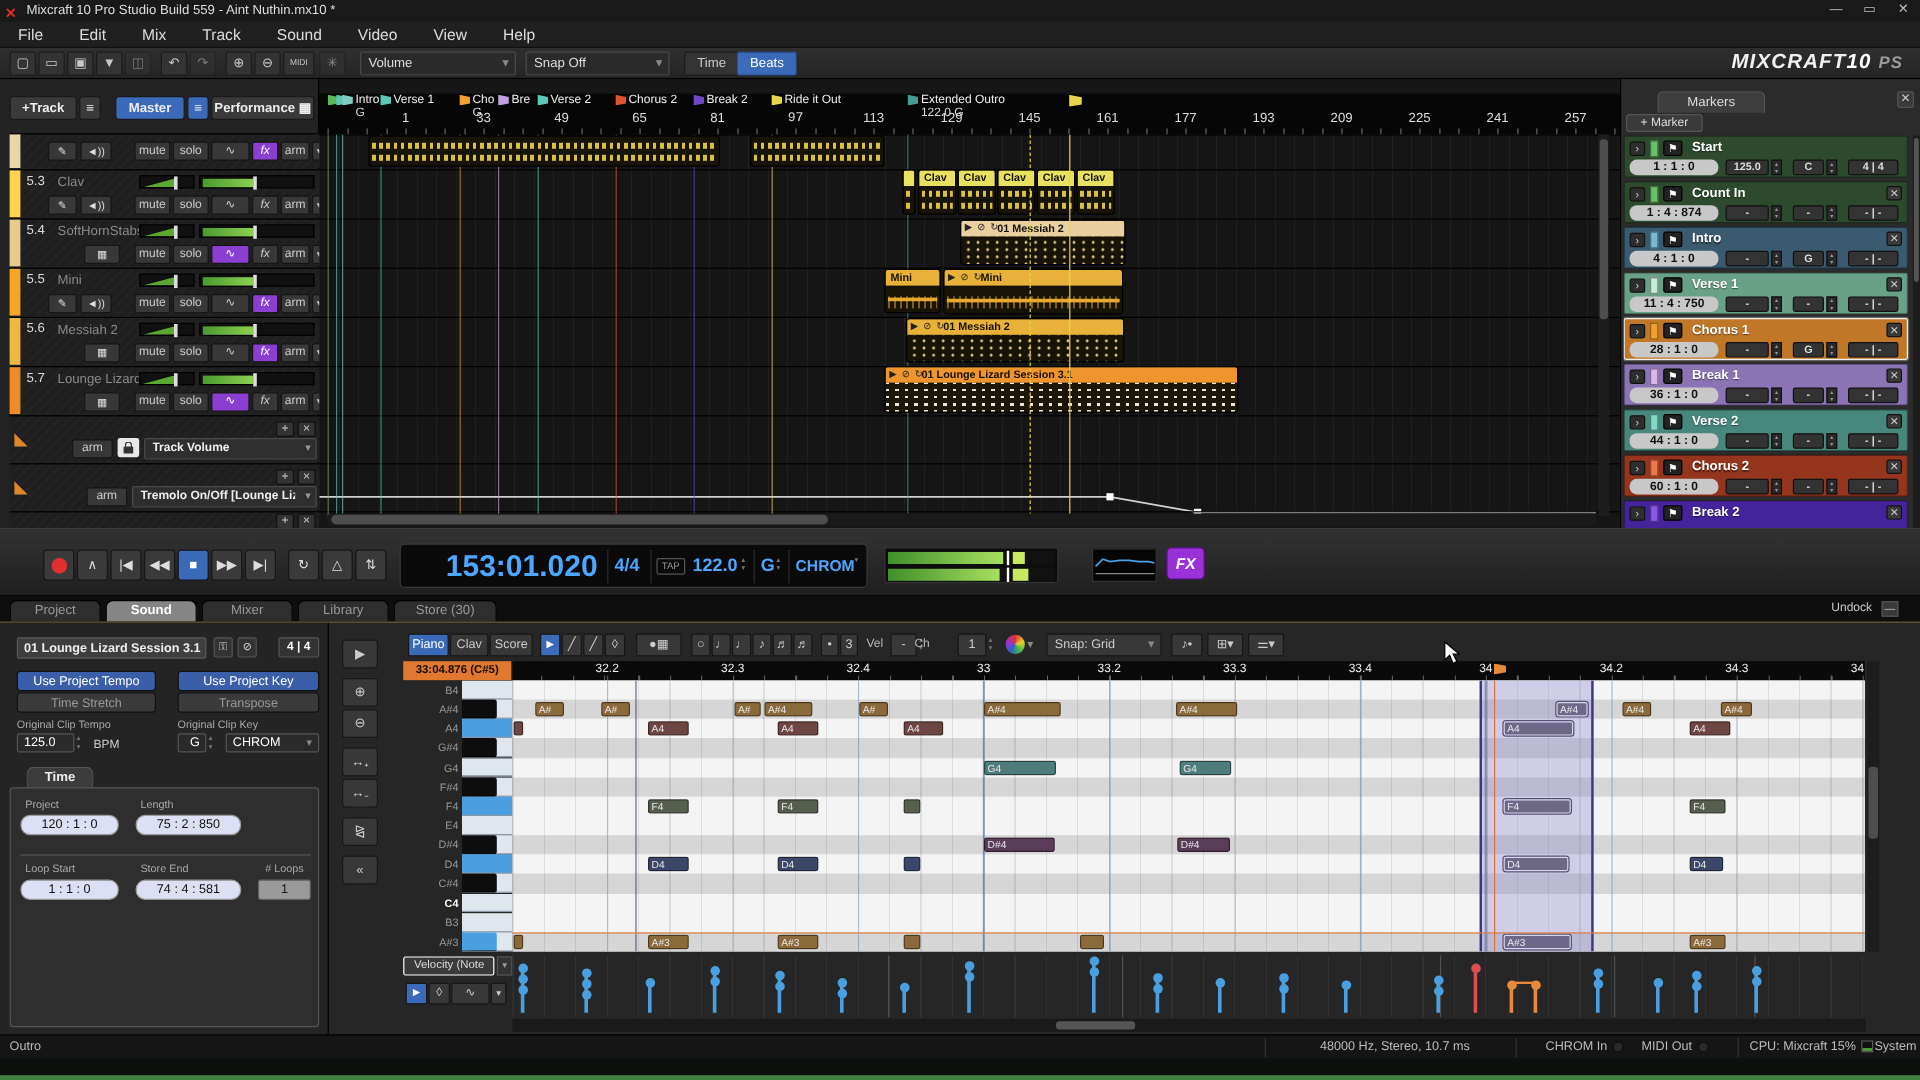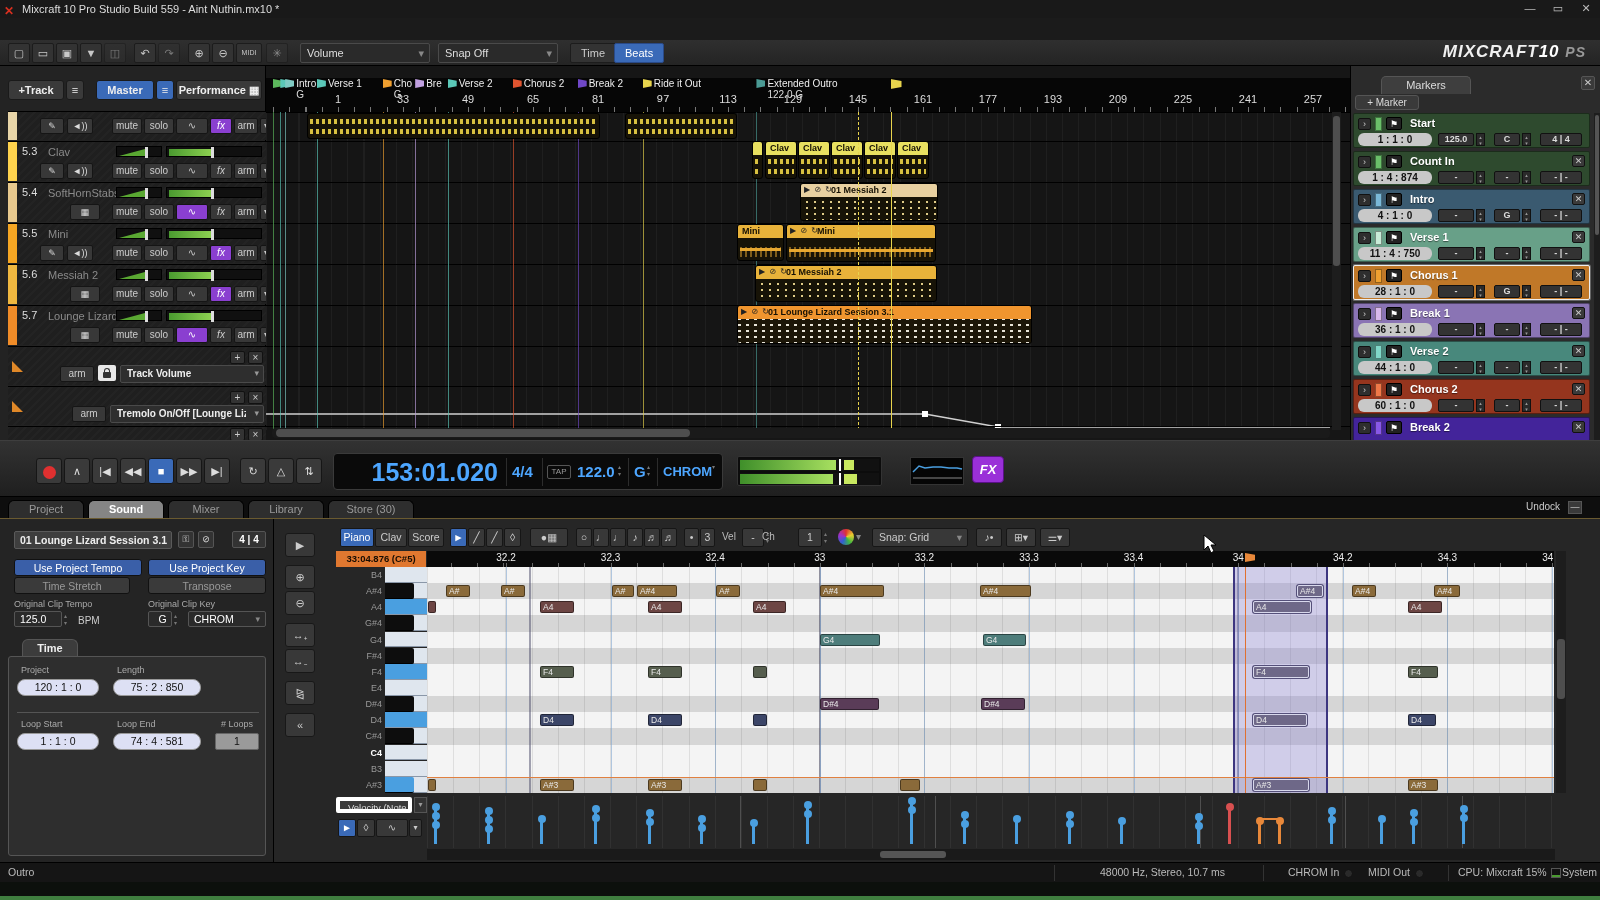--- a/index.html
+++ b/index.html
@@ -149,21 +149,21 @@
   .grow.dark{background:#d6d6d6}
   #glines{position:absolute;left:0;top:0;width:100%;height:100%;pointer-events:none;background-image:repeating-linear-gradient(90deg,rgba(0,0,0,.09) 0 1px,transparent 1px 26.15px),repeating-linear-gradient(90deg,rgba(120,160,205,.55) 0 1px,transparent 1px 104.6px),repeating-linear-gradient(90deg,rgba(75,75,105,.5) 0 2px,transparent 2px 418.4px);background-position:0 0,79px 0,392px 0}
   .note{position:absolute;height:12px;border-radius:2px;border:1px solid rgba(0,0,0,.45);color:#e8e8e8;font-size:8.5px;line-height:11px;padding-left:2px;overflow:hidden;white-space:nowrap}
   .note.nsel{background:#6e6888 !important;border:1px solid #d8d8ec;box-shadow:0 0 0 1px #55507a}
   #sel-region{position:absolute;top:0;height:226px;background:rgba(140,132,212,.35);border-left:2px solid #3d3680;border-right:2px solid #3d3680;pointer-events:none}
   #grid-playhead{position:absolute;top:0;width:1px;height:226px;background:#e07030;pointer-events:none}
   #grid-hline{position:absolute;left:0;width:100%;height:1px;background:#e08040;pointer-events:none}
   #pr-vscroll{left:1556px;top:32px;width:10px;height:242px;background:#1d1d1d}
   #pr-vthumb{left:1557px;top:120px;width:8px;height:60px;background:#4e4e4e;border-radius:3px}
   
-  #vel-label{left:336px;top:278px;width:76px;height:16px;background:#3a3a3a;border:4px solid #ffffff;border-radius:2px;color:#ddd;font-size:9.5px;line-height:14px;padding-left:8px;white-space:nowrap;overflow:hidden}
+  #vel-label{left:336px;top:278px;width:76px;height:16px;background:#3a3a3a;border:1px solid #ffffff;border-radius:2px;color:#ddd;font-size:9.5px;line-height:14px;padding-left:8px;white-space:nowrap;overflow:hidden}
   .vtool{top:300px;width:18px;height:18px;background:#383838;border:1px solid #161616;border-radius:2px;color:#ccc;font-size:10px;text-align:center;line-height:16px}
   .vtool.on{background:#3a6ab8;color:#fff}
   #vel-area{left:427px;top:277px;width:1127px;height:52px;background:#262626;overflow:hidden;background-image:repeating-linear-gradient(90deg,rgba(255,255,255,.05) 0 1px,transparent 1px 26.15px)}
   .vguide{position:absolute;top:0;width:1px;height:100%;background:#777}
   .vstem{position:absolute;bottom:4px;width:3px}
   .vdot{position:absolute;width:8px;height:8px;border-radius:50%}
   #vconn{position:absolute;height:2px;background:#e8883a}
   #pr-hscroll{left:427px;top:330px;width:1128px;height:11px;background:#1a1a1a}
   #pr-hthumb{left:880px;top:332px;width:66px;height:7px;background:#555;border-radius:3px}
   
@@ -180,20 +180,21 @@
 <div id="app">
 
   <div class="ab" id="titlebar">
     <span class="ab" id="tb-logo">✕</span>
     <span class="ab" id="tb-title">Mixcraft 10 Pro Studio Build 559 - Aint Nuthin.mx10 *</span>
     <span class="ab winbtn" style="right:56px">—</span>
     <span class="ab winbtn" style="right:28px">▭</span>
     <span class="ab winbtn" style="right:0">✕</span>
   </div>
 
+  <div class="ab" id="menubar"><span id="menu-items"><span class="menu-item">File</span><span class="menu-item">Edit</span><span class="menu-item">Mix</span><span class="menu-item">Track</span><span class="menu-item">Sound</span><span class="menu-item">Video</span><span class="menu-item">View</span><span class="menu-item">Help</span></span></div>
 
   <div class="ab" id="toolbar">
     <div class="ab ticon" style="left:8px">▢</div>
     <div class="ab ticon" style="left:32px">▭</div>
     <div class="ab ticon" style="left:56px">▣</div>
     <div class="ab ticon" style="left:80px">▼</div>
     <div class="ab ticon" style="left:104px;opacity:.5">◫</div>
     <div class="ab ticon" style="left:134px">↶</div>
     <div class="ab ticon" style="left:158px;opacity:.5">↷</div>
     <div class="ab ticon" style="left:188px">⊕</div>
@@ -712,42 +713,42 @@
     <span class="ab" id="undock">Undock</span>
     <span class="ab" id="undock-min">—</span>
   </div>
 
   <div class="ab" id="editor">
     <div class="ab" id="soundpanel">
       <div class="ab" id="sp-name">01 Lounge Lizard Session 3.1</div>
       <div class="ab spico" style="left:178px">⚿</div>
       <div class="ab spico" style="left:198px">⊘</div>
       <div class="ab" id="sp-sig">4 | 4</div>
-      <div class="ab bigbtn blue" style="left:14px;top:40px;width:128px">Use Project Tempo</div>
+      <div class="ab bigbtn blue" style="left:14px;top:40px;width:116px">Use Project Tempo</div>
       <div class="ab bigbtn gray" style="left:14px;top:58px;width:116px">Time Stretch</div>
       <div class="ab bigbtn blue" style="left:148px;top:40px;width:118px">Use Project Key</div>
       <div class="ab bigbtn gray" style="left:148px;top:58px;width:118px">Transpose</div>
       <div class="ab splabel" style="left:14px;top:80px">Original Clip Tempo</div>
       <div class="ab spfield" style="left:14px;top:92px;width:48px">125.0</div>
       <div class="spin2 ab" style="left:64px;top:94px">▴<br>▾</div>
       <div class="ab splabel" style="left:78px;top:96px;font-size:10px;color:#ccc">BPM</div>
       <div class="ab splabel" style="left:148px;top:80px">Original Clip Key</div>
       <div class="ab spfield" style="left:148px;top:92px;width:24px;text-align:center">G</div>
       <div class="spin2 ab" style="left:174px;top:94px">▴<br>▾</div>
       <div class="ab spfield" style="left:188px;top:92px;width:78px"><span>CHROM</span><span class="ab" style="right:5px;top:0;color:#888;font-size:9px">▾</span></div>
       <div class="ab" id="time-tab">Time</div>
       <div class="ab" id="time-panel">
         <div class="ab splabel" style="left:12px;top:8px">Project</div>
         <div class="pill" style="left:8px;top:22px;width:82px">120 :  1  : 0</div>
         <div class="ab splabel" style="left:108px;top:8px">Length</div>
         <div class="pill" style="left:104px;top:22px;width:88px">75 :  2  : 850</div>
         <div class="ab" style="left:8px;top:55px;width:242px;height:1px;background:#555"></div>
         <div class="ab splabel" style="left:12px;top:62px">Loop Start</div>
         <div class="pill" style="left:8px;top:76px;width:82px">1 :  1  : 0</div>
-        <div class="ab splabel" style="left:108px;top:62px">Loop End</div>
+        <div class="ab splabel" style="left:108px;top:62px">Store End</div>
         <div class="pill" style="left:104px;top:76px;width:88px">74 :  4  : 581</div>
         <div class="ab splabel" style="left:212px;top:62px"># Loops</div>
         <div class="grayfield" style="left:206px;top:76px;width:44px">1</div>
       </div>
     </div>
 
     <div class="ab" id="toolcol">
       <div class="ab tcbtn" style="top:14px">▶</div>
       <div class="ab tcbtn" style="top:46px">⊕</div>
       <div class="ab tcbtn" style="top:72px">⊖</div>

